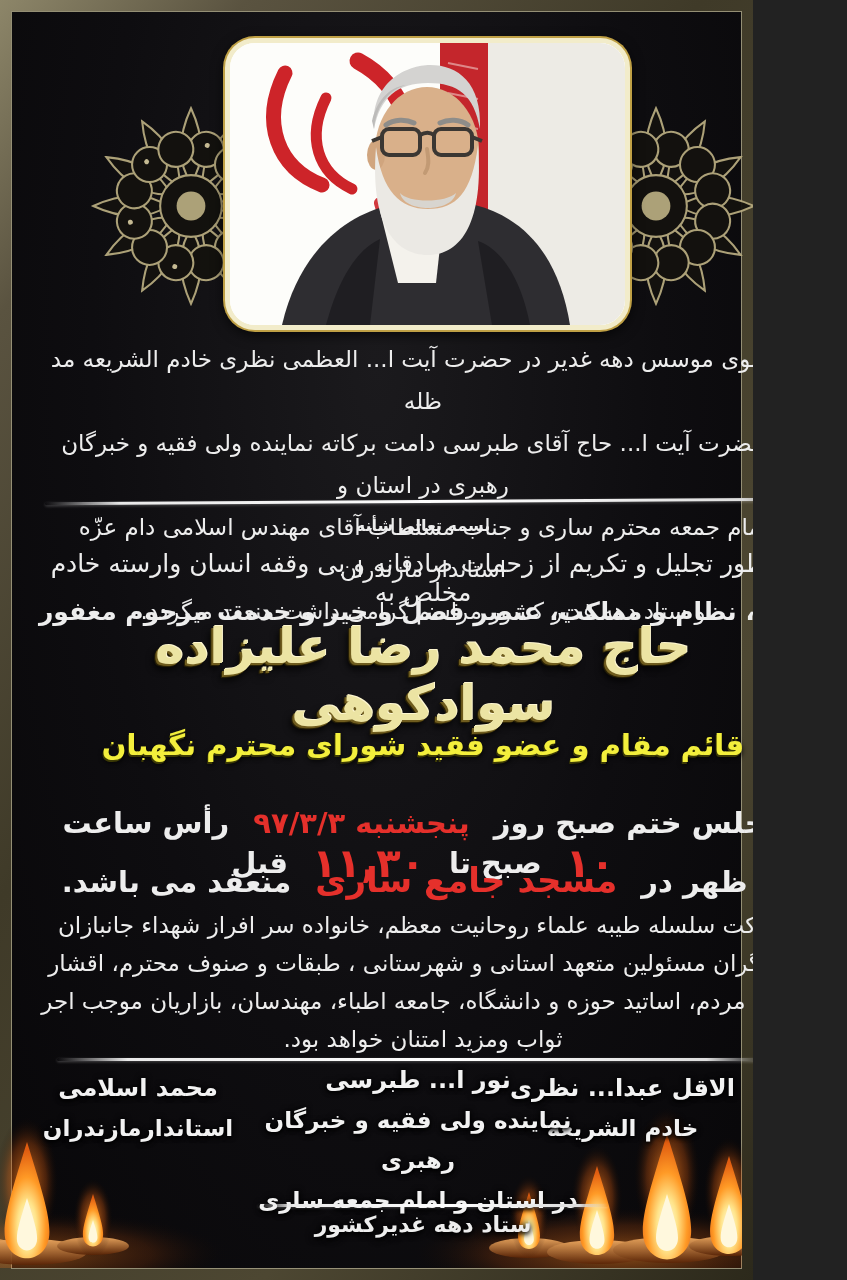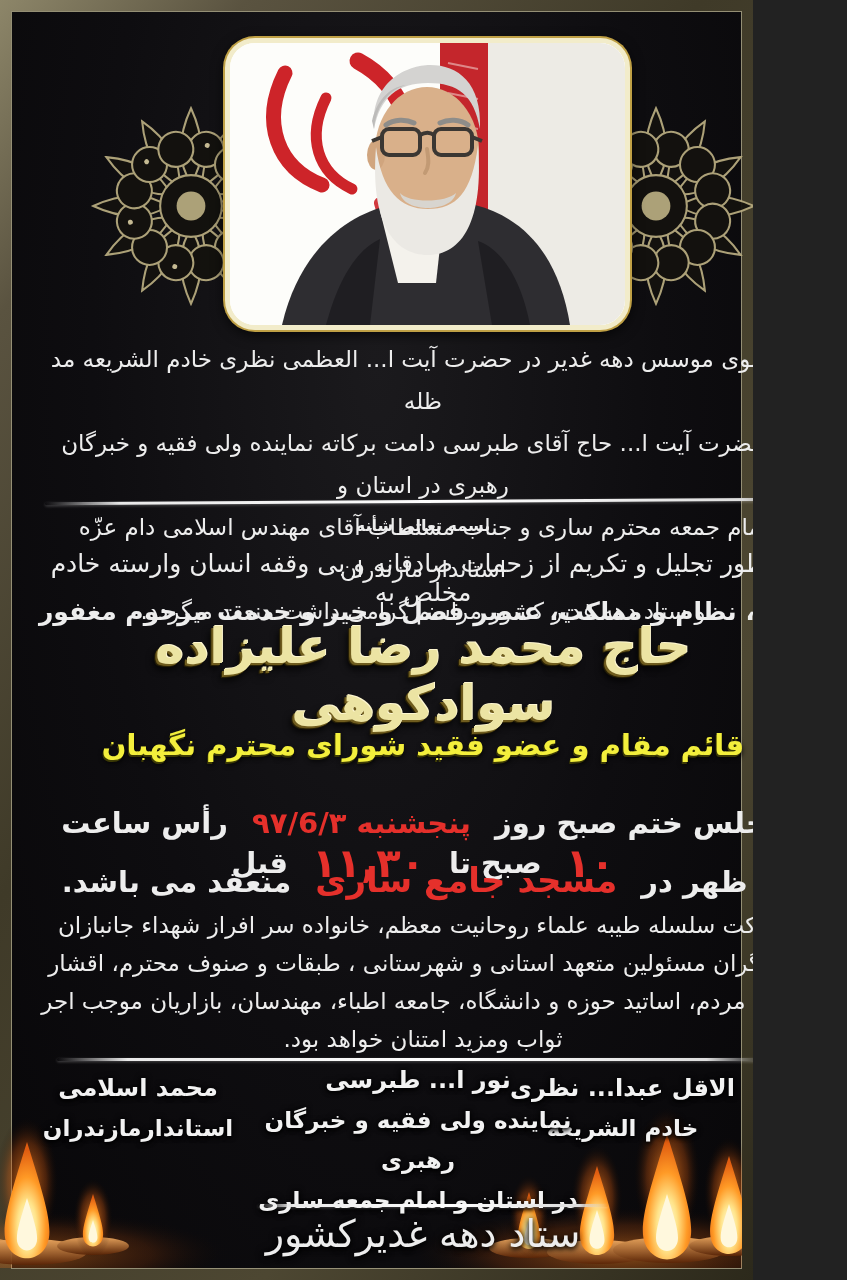--- a/index.html
+++ b/index.html
@@ -54,21 +54,21 @@
   .appreciation{top:906px;font-size:23px;line-height:38px;font-weight:500;}
   
   .sig{position:absolute;z-index:5;color:#f2f2f2;font-weight:bold;text-align:center;
        text-shadow:0 2px 4px #000,0 0 6px #000;}
   .sig .nm{font-size:24px;line-height:40px;}
   .sig .tt{font-size:23px;line-height:40px;}
   .sig-left{left:28px;top:1068px;width:220px;}
   .sig-center{left:258px;top:1060px;width:320px;}
   .sig-right{left:500px;top:1068px;width:245px;}
   .footer-line{top:1204px;left:258px;width:350px;z-index:6;}
-  .footer-org{top:1212px;font-size:38px;font-weight:normal;z-index:6;letter-spacing:1px;
+  .footer-org{top:1212px;font-size:22px;font-weight:bold;z-index:6;letter-spacing:1px;
     text-shadow:0 2px 5px #000,0 0 8px #000;}
   .candles{left:11px;right:11px;bottom:12px;height:172px;z-index:2;}
 </style>
 </head>
 <body>
 
 <div class="poster">
   <div class="inner-field"></div>
 
   <div class="layer ornament left">
@@ -212,21 +212,21 @@
   <div class="txt bismillah">بسمه تعالی شأنه</div>
 
   <div class="txt tribute1">بمنظور تجلیل و تکریم از زحمات صادقانه و بی وقفه انسان وارسته خادم  مخلص به</div>
   <div class="txt tribute2">ملت، نظام  و مملکت، عنصر فضل و خیر و خدمت مرحوم مغفور</div>
 
   <div class="txt deceased-name">حاج محمد رضا علیزاده سوادکوهی</div>
   <div class="txt deceased-role">قائم مقام و عضو فقید شورای محترم نگهبان</div>
 
   <div class="txt ceremony cer1">
     <span class="seg">مجلس ختم صبح روز</span>
-    <span class="seg red">پنجشنبه ۹۷/6/۳</span>
+    <span class="seg red">پنجشنبه ۹۷/۳/۳</span>
     <span class="seg">رأس ساعت</span>
     <span class="seg red-big">۱۰</span>
     <span class="seg">صبح تا</span>
     <span class="seg red-big">۱۱,۳۰</span>
     <span class="seg">قبل</span>
   </div>
   <div class="txt ceremony cer2">
     <span class="seg">از ظهر در</span>
     <span class="seg venue">مسجد جامع ساری</span>
     <span class="seg">منعقد می باشد.</span>

